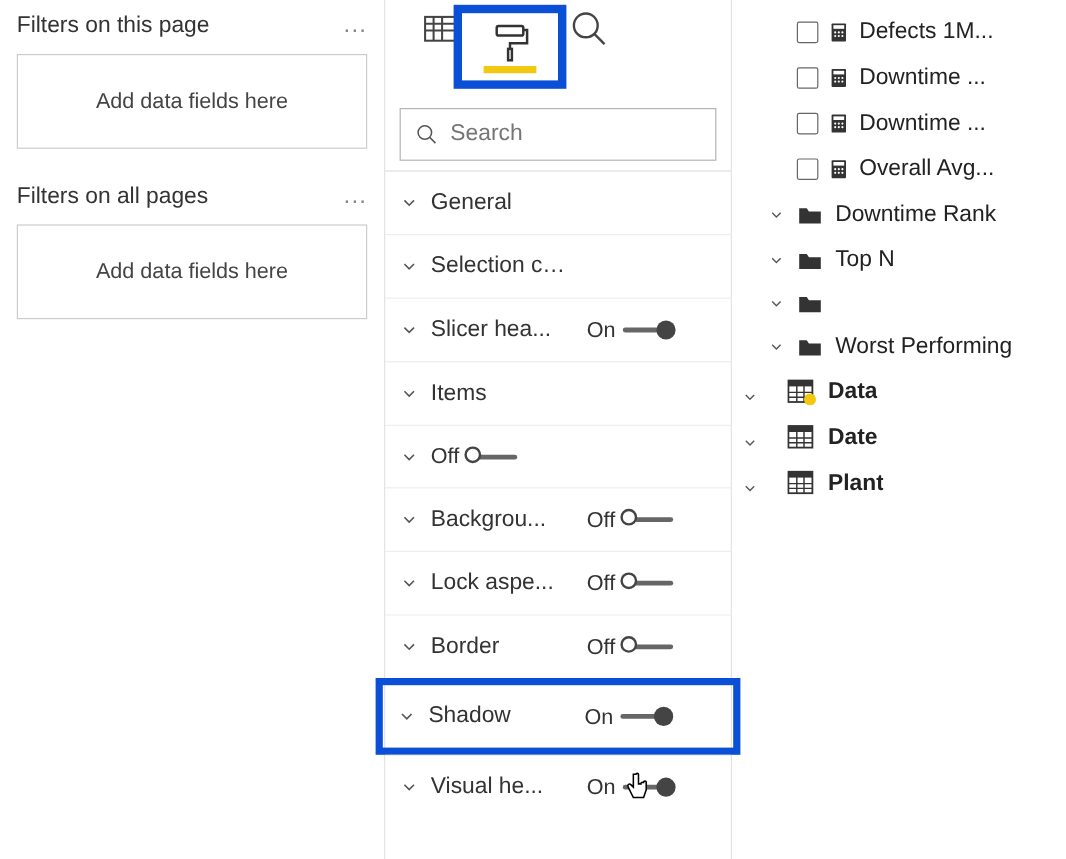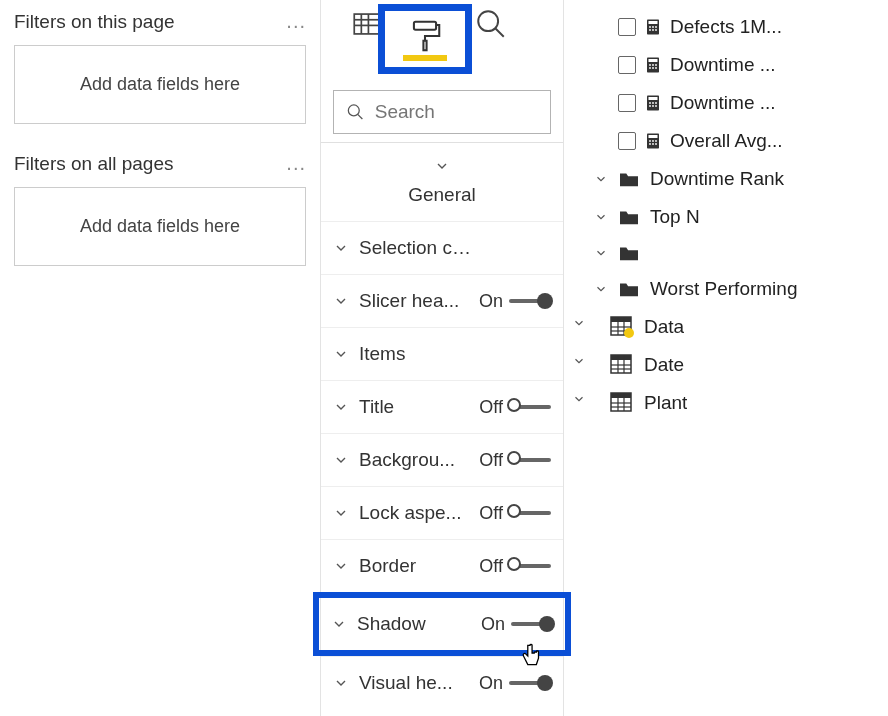--- a/index.html
+++ b/index.html
@@ -5,50 +5,50 @@
     * { box-sizing: border-box; margin: 0; padding: 0; font-family: 'Segoe UI', Tahoma, sans-serif; }
     body { width: 888px; height: 716px; background: #fff; overflow: hidden; display: flex; }
 
     .filters-pane { width: 320px; padding: 10px 14px; }
     .filter-section { margin-bottom: 28px; }
     .filter-header { display: flex; justify-content: space-between; align-items: center; margin-bottom: 12px; }
     .filter-header-label { font-size: 19px; color: #333; }
     .ellipsis { color: #888; font-size: 20px; letter-spacing: 1px; cursor: pointer; }
     .drop-zone { border: 1px solid #ccc; padding: 28px 12px; text-align: center; font-size: 18px; color: #444; }
 
-    .format-pane { width: 244px; border-left: 1px solid #e3e3e3; border-right: 1px solid #e3e3e3; padding-top: 0; position: relative; }
+    .format-pane { width: 290px; border-left: 1px solid #e3e3e3; border-right: 1px solid #e3e3e3; padding-top: 0; position: relative; }
     .tabs-row { display: flex; align-items: center; gap: 18px; padding: 4px 26px 2px; }
     .tab-icon { width: 40px; height: 40px; display: flex; align-items: center; justify-content: center; flex-direction: column; }
     .yellow-underline { width: 44px; height: 6px; background: #f2c811; }
 
     .tabrow-wrapper { position: relative; height: 80px; }
 
     .search-row { display: flex; align-items:center; gap:10px; border:1px solid #b3b3b3; margin: 10px 12px 6px; padding: 10px 12px; }
     .search-row input { border:none; outline:none; font-size:19px; width:100%; }
 
     .accordion { padding: 2px 0; }
     .acc-item { display:flex; align-items:center; padding: 15px 12px; border-top:1px solid #eee; gap:10px; position:relative; }
-    .acc-item:first-child { border-top: 1px solid #e0e0e0; flex-direction: column; }
+    .acc-item:first-child { border-top: 1px solid #e0e0e0; }
     .acc-label { flex:1; font-size:19px; color:#333; white-space:nowrap; overflow:hidden; text-overflow:ellipsis; max-width:120px; }
     .toggle-wrap { display:flex; align-items:center; gap:6px; }
     .toggle-text { font-size:18px; color:#333; }
     .toggle-track { width:42px; height:4px; background:#666; position:relative; border-radius:2px; }
     .toggle-knob { width:16px; height:16px; border-radius:50%; background:#555; position:absolute; top:-6px; }
     .toggle-on .toggle-knob { right:-2px; background:#444; }
     .toggle-off .toggle-o { width:14px; height:14px; border:2px solid #444; border-radius:50%; position:absolute; top:-7px; left:-2px; background:#fff; }
 
     .shadow-highlight { border:6px solid #0b4fd6; margin:0 -8px; }
 
     .fields-pane { width: 278px; padding: 8px 6px; }
     .field-item { display:flex; align-items:center; gap:8px; padding: 8px 4px; }
     .cb { width:18px; height:18px; border:1.5px solid #666; border-radius:2px; }
     .fld-label { font-size:19px; color:#222; white-space:nowrap; overflow:hidden; text-overflow:ellipsis; }
     .measure-icon svg, .table-icon svg, .folder-icon svg { display:block; }
     .folder-row { display:flex; align-items:center; gap:10px; padding:8px 4px; }
-    .table-row { display:flex; align-items:flex-start; gap:10px; padding:8px 4px 8px 2px; }
+    .table-row { display:flex; align-items:flex-end; gap:10px; padding:8px 4px 8px 2px;font-weight:bold; }
   </style>
 </head>
 <body>
 
 <div class="filters-pane">
   <div class="filter-section">
     <div class="filter-header">
       <span class="filter-header-label">Filters on this page</span>
       <span class="ellipsis">...</span>
     </div>
@@ -121,21 +121,20 @@
       <div class="acc-item">
         <svg width="16" height="16" viewBox="0 0 24 24">
           <path d="M6 9 l6 6 l6 -6" fill="none" stroke="#555" stroke-width="2"></path>
         </svg>
         <span class="acc-label">Items</span>
       </div>
       <div class="acc-item">
         <svg width="16" height="16" viewBox="0 0 24 24">
           <path d="M6 9 l6 6 l6 -6" fill="none" stroke="#555" stroke-width="2"></path>
         </svg>
-        <span class="acc-label">Title</span>
         <div class="toggle-wrap">
           <span class="toggle-text">Off</span>
           <div class="toggle-track toggle-off">
             <div class="toggle-o"></div>
           </div>
         </div>
       </div>
       <div class="acc-item">
         <svg width="16" height="16" viewBox="0 0 24 24">
           <path d="M6 9 l6 6 l6 -6" fill="none" stroke="#555" stroke-width="2"></path>

